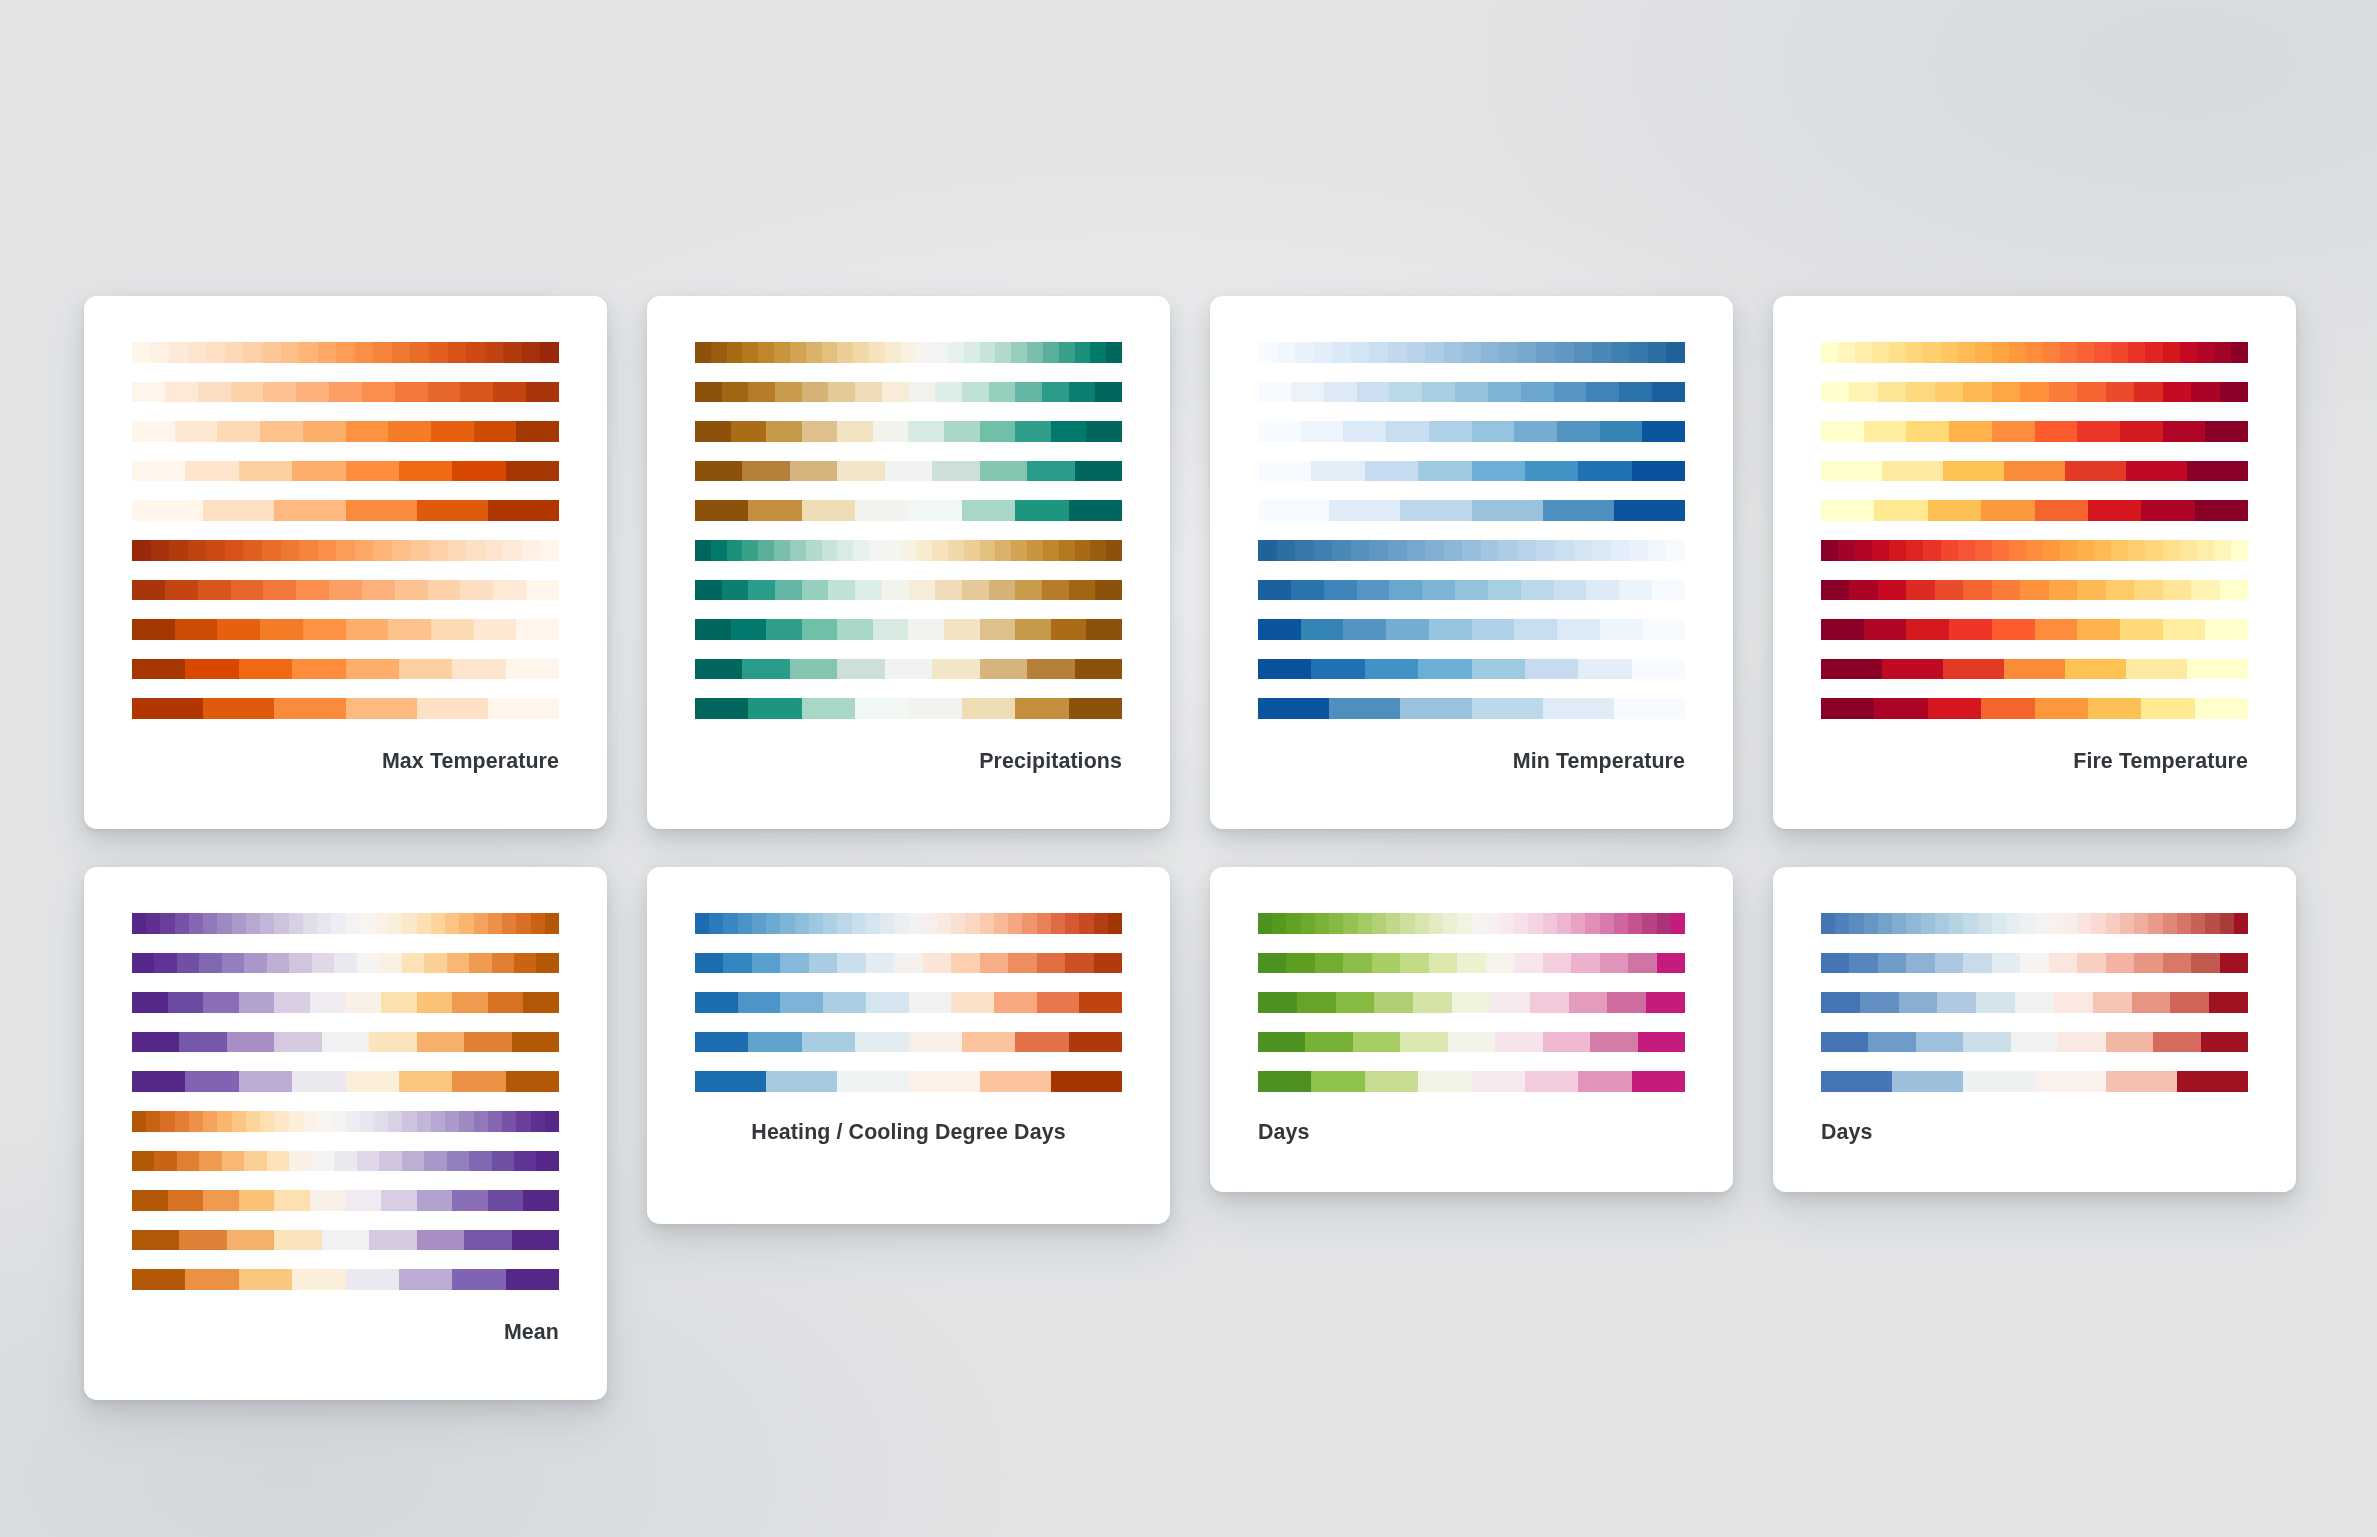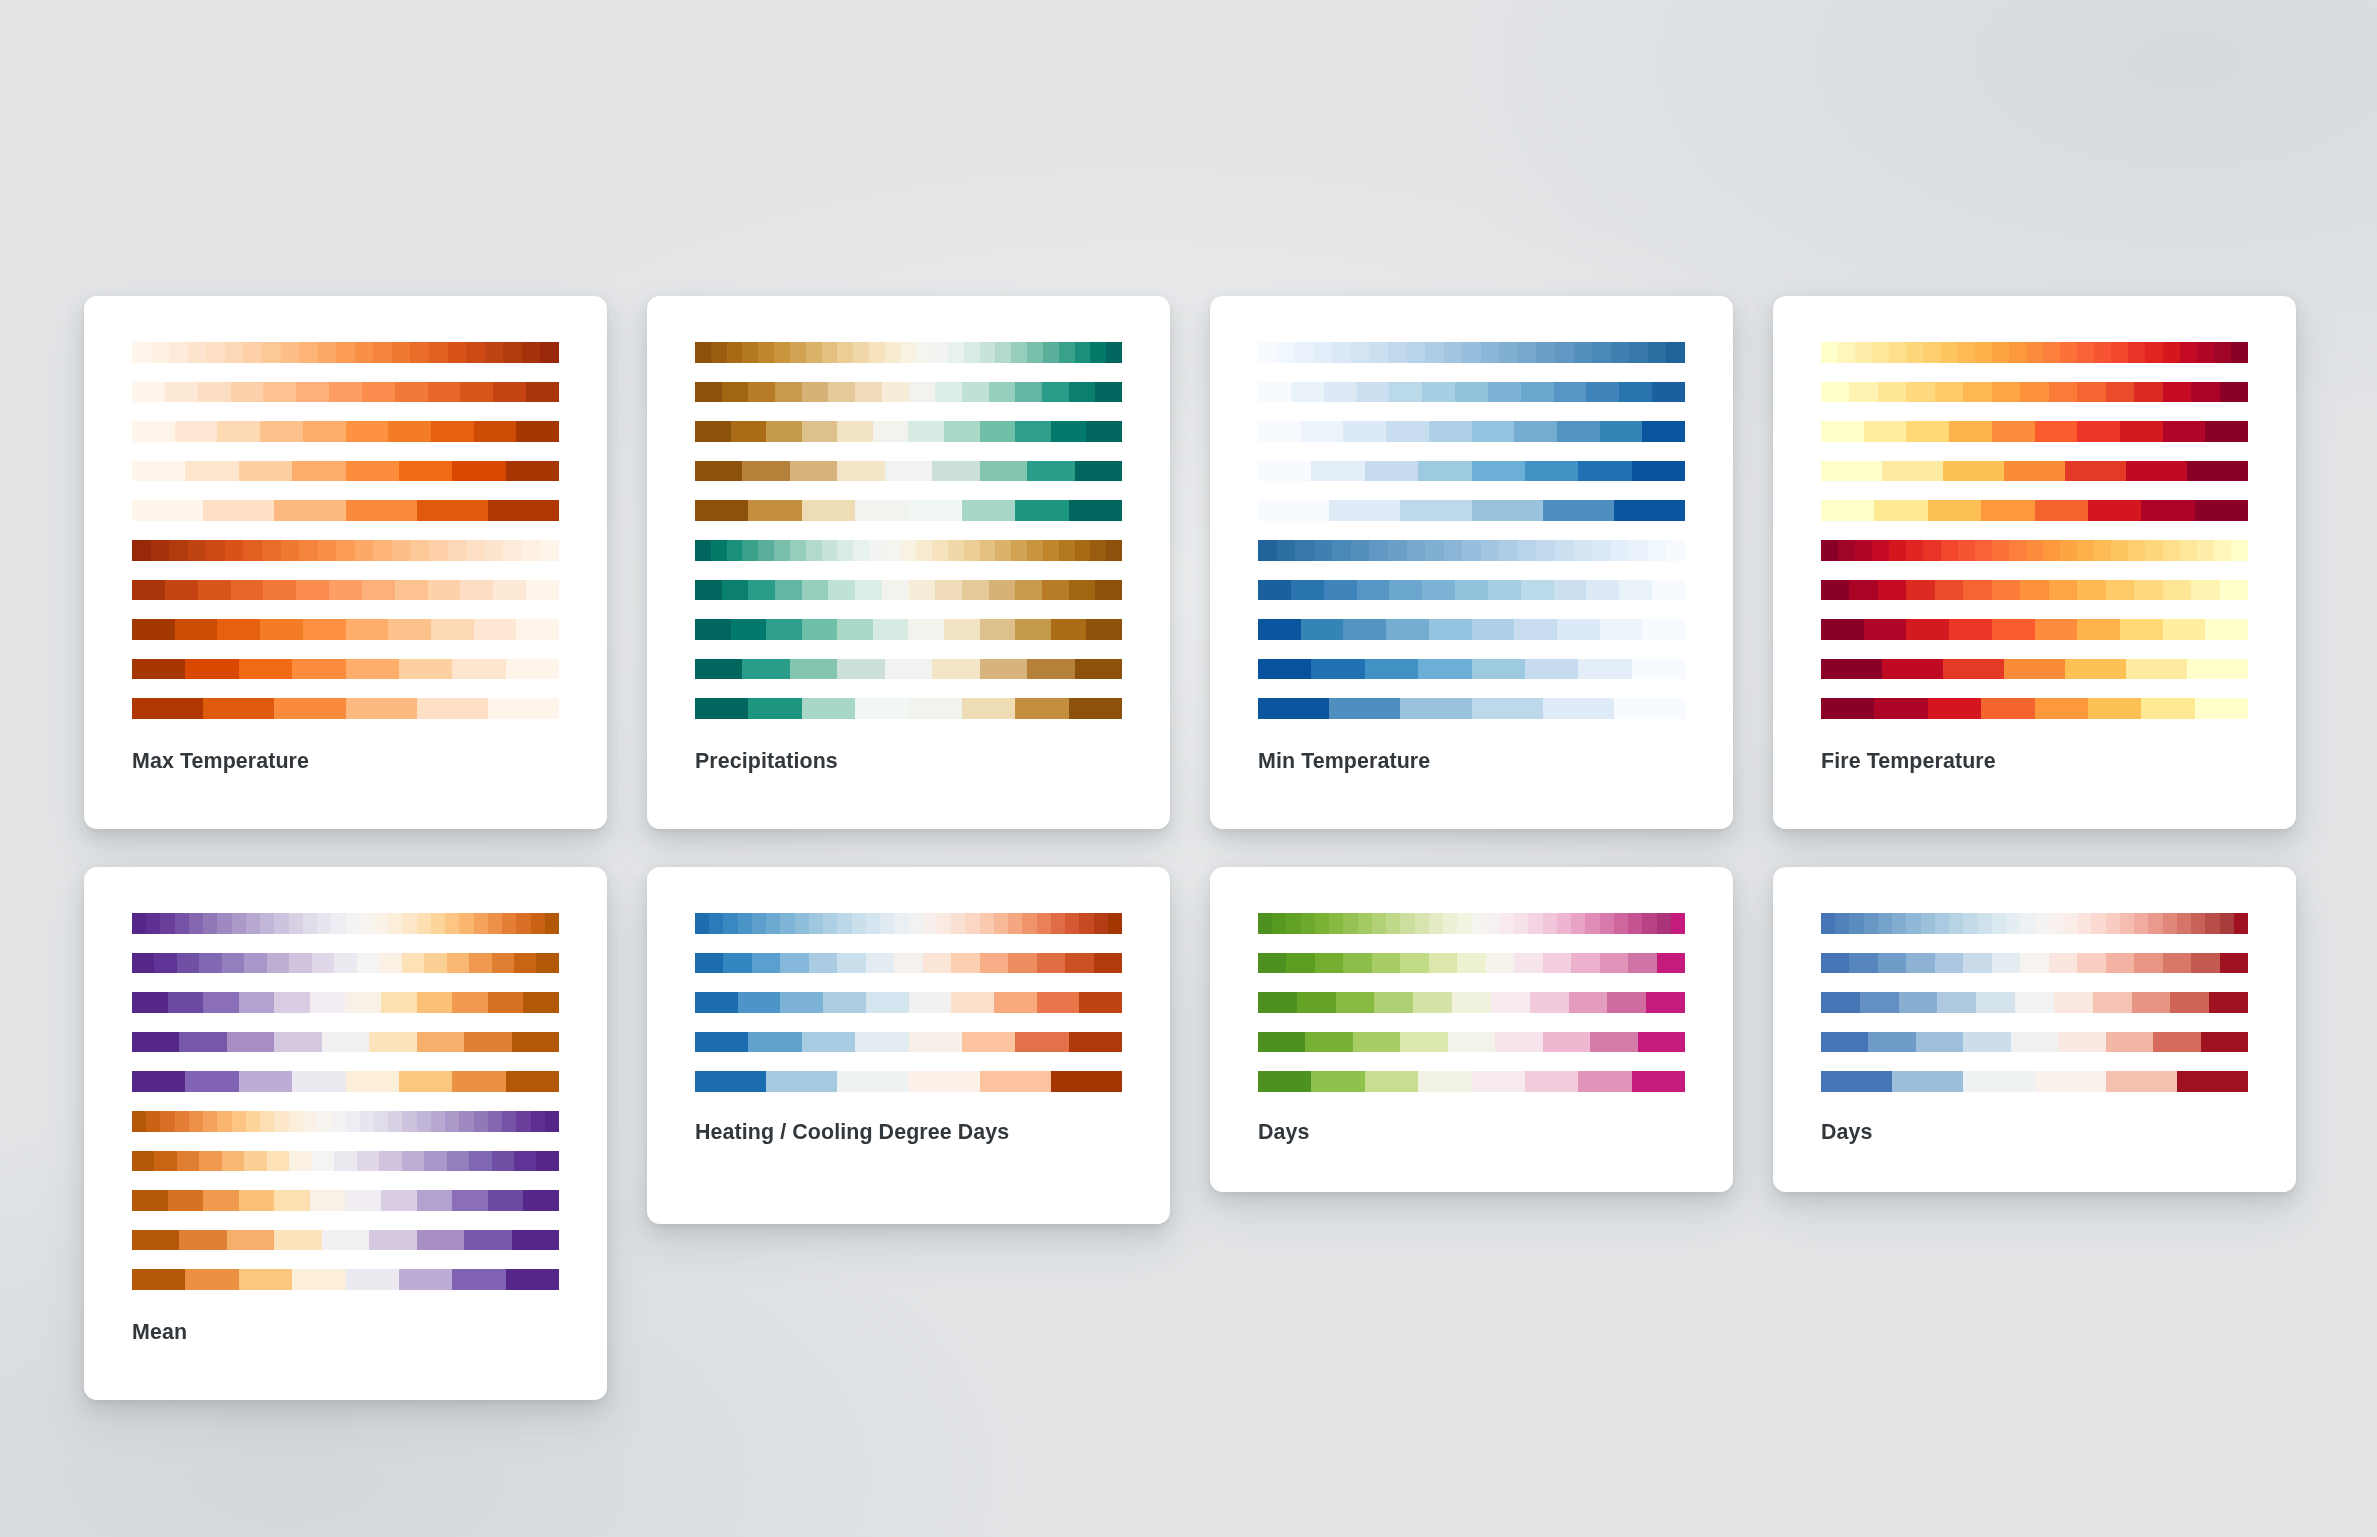--- a/index.html
+++ b/index.html
@@ -54,21 +54,21 @@
     box-shadow:
       0 1.6px 3.2px rgba(120,126,132,0.10),
       0 8px 17.4px rgba(120,126,132,0.22),
       0 22px 41px rgba(120,126,132,0.18);
     box-sizing: border-box;
     padding: 46px 48px 24px 48px;
     width: 523px;
     flex: 0 0 523px;
   }
 
-  .card.tall   { min-height: 533px; }
+  .card.tall   { min-height: 533px; text-align: right; }
   .card.medium { min-height: 357px; }
   .card.short  { min-height: 325px; }
 
   .ramps {
     display: flex;
     flex-direction: column;
     gap: 19px;
   }
 
   .ramp {
@@ -86,21 +86,21 @@
   .card-title {
     margin-top: 28.5px;
     font-size: 21.4px;
     font-weight: bold;
     color: #32373c;
     letter-spacing: 0.1px;
     line-height: 1.2;
   }
 
   .card.tall .card-title   { margin-top: 30px; }
-  .card.medium .card-title { margin-top: 28.5px; }
+  .card.medium .card-title { margin-top: 28.5px; text-align: center; }
 </style>
 </head>
 <body>
 
 <div id="board">
   <div class="grid">
     <div class="row">
       <div class="card tall">
         <div class="ramps">
             <div class="ramp">

